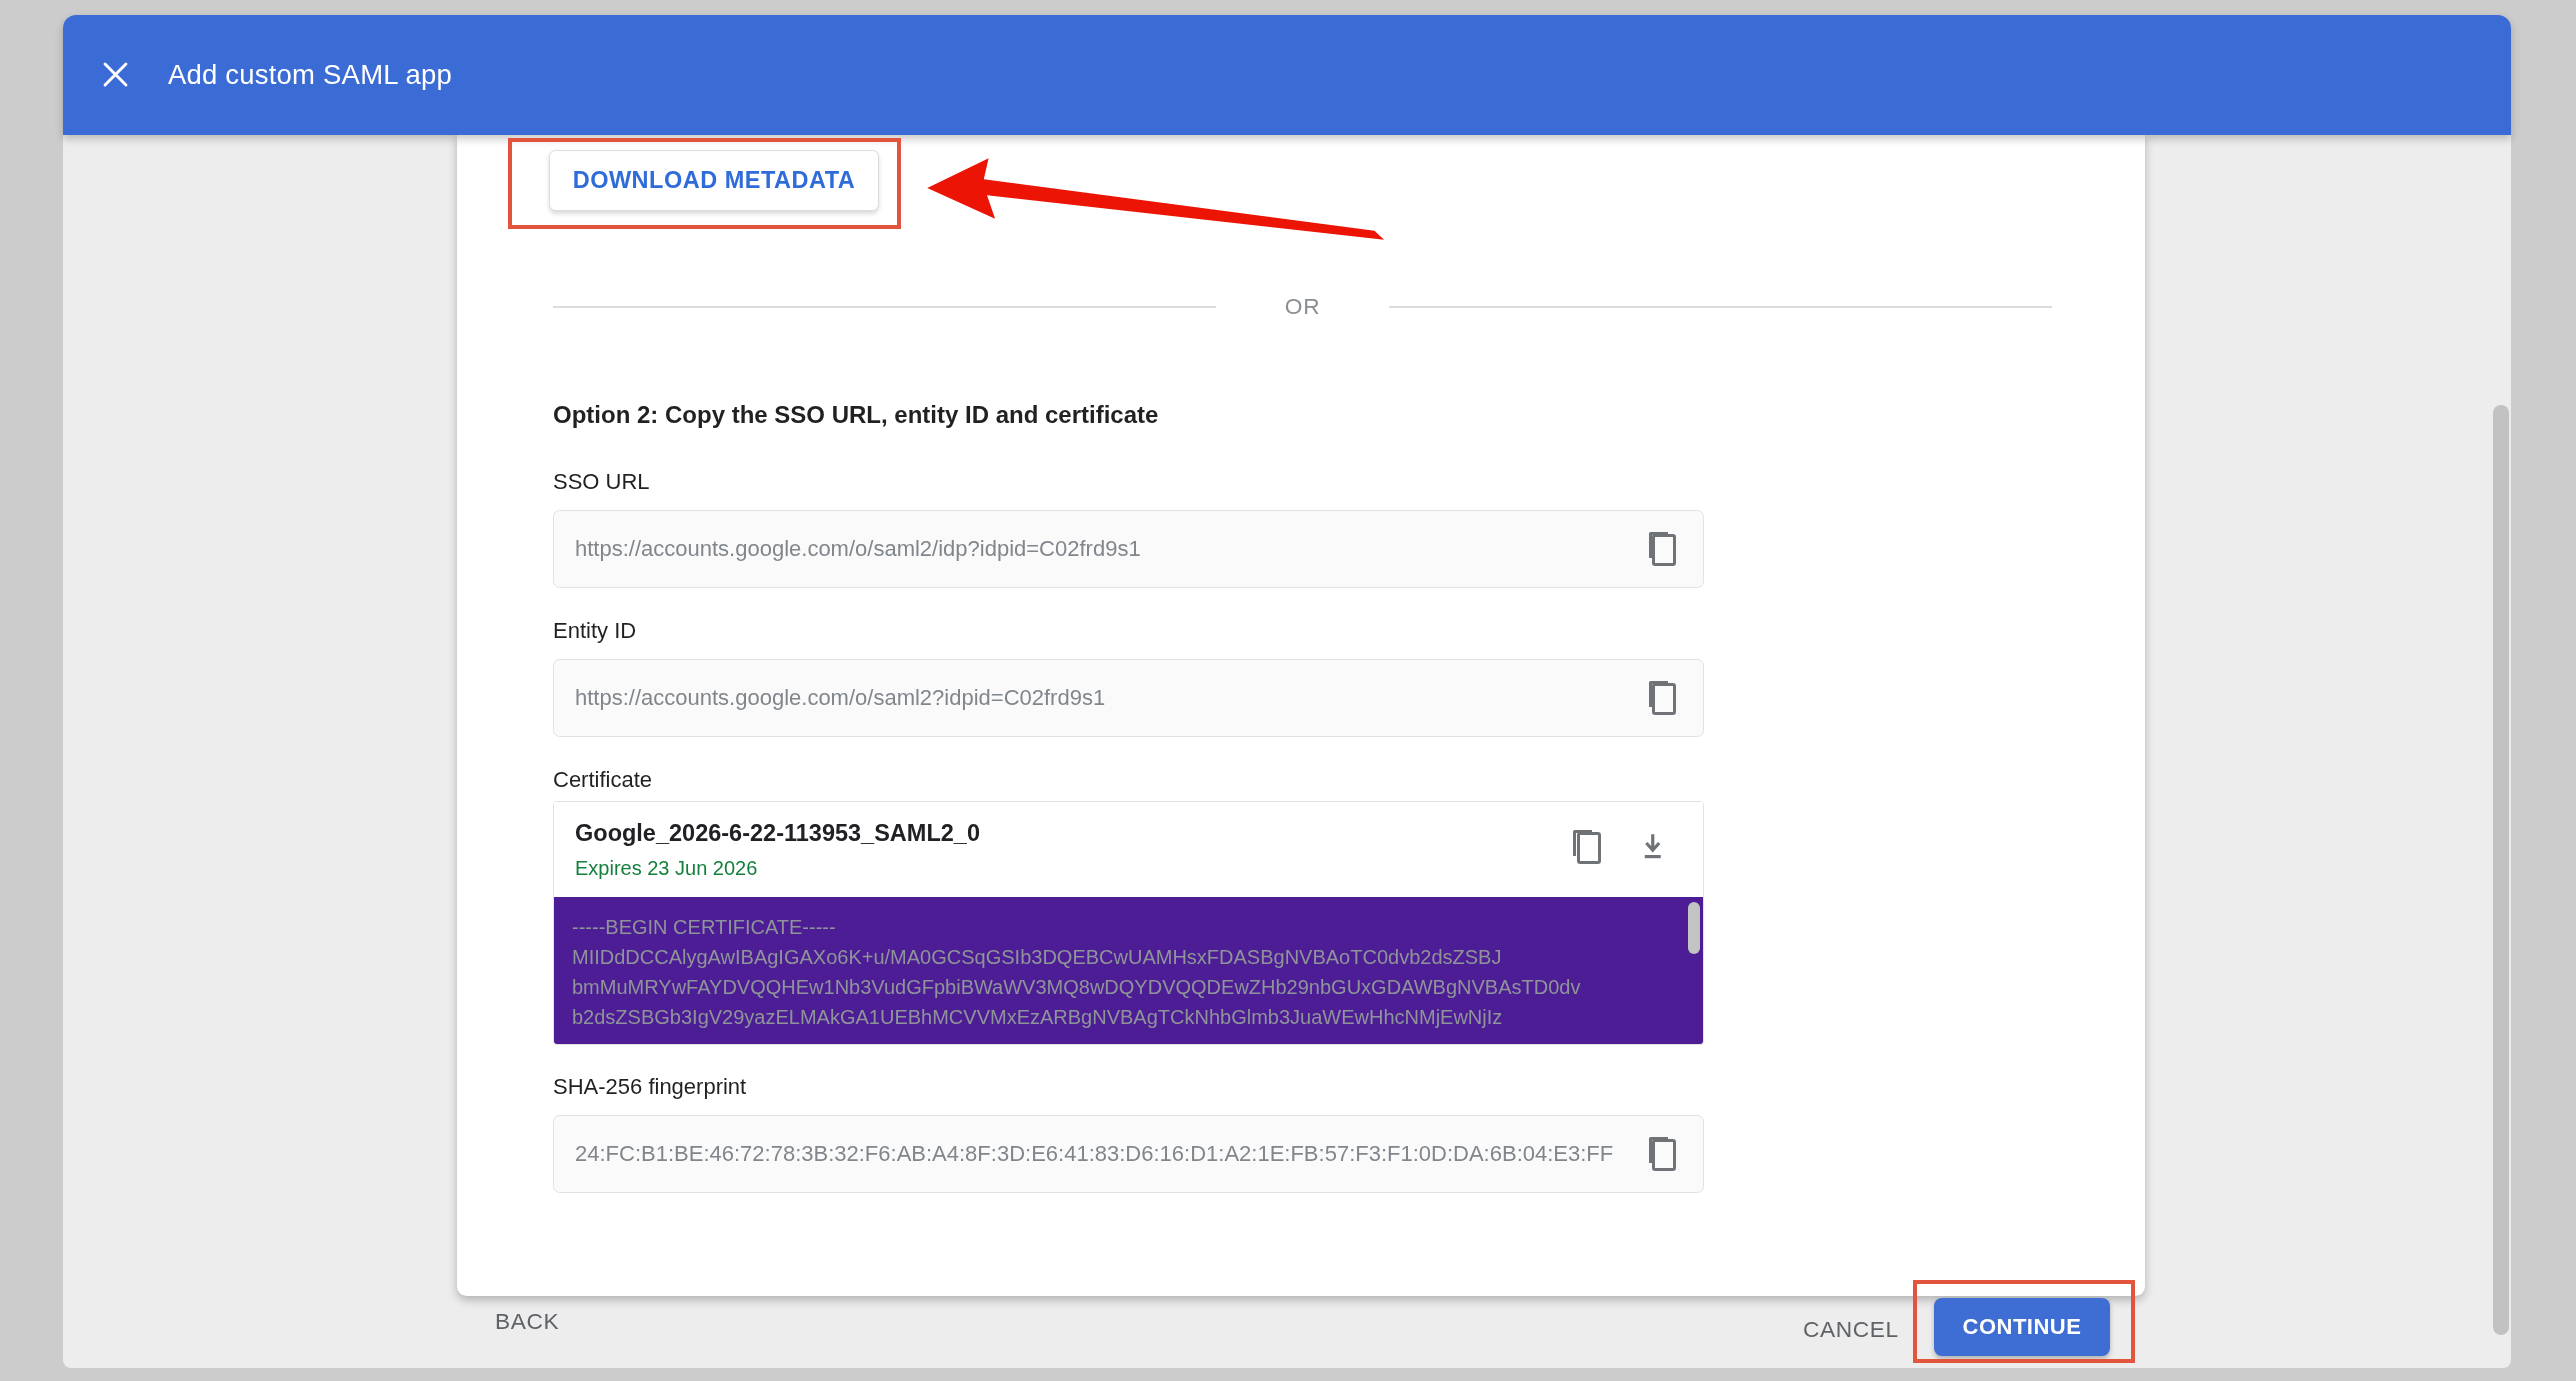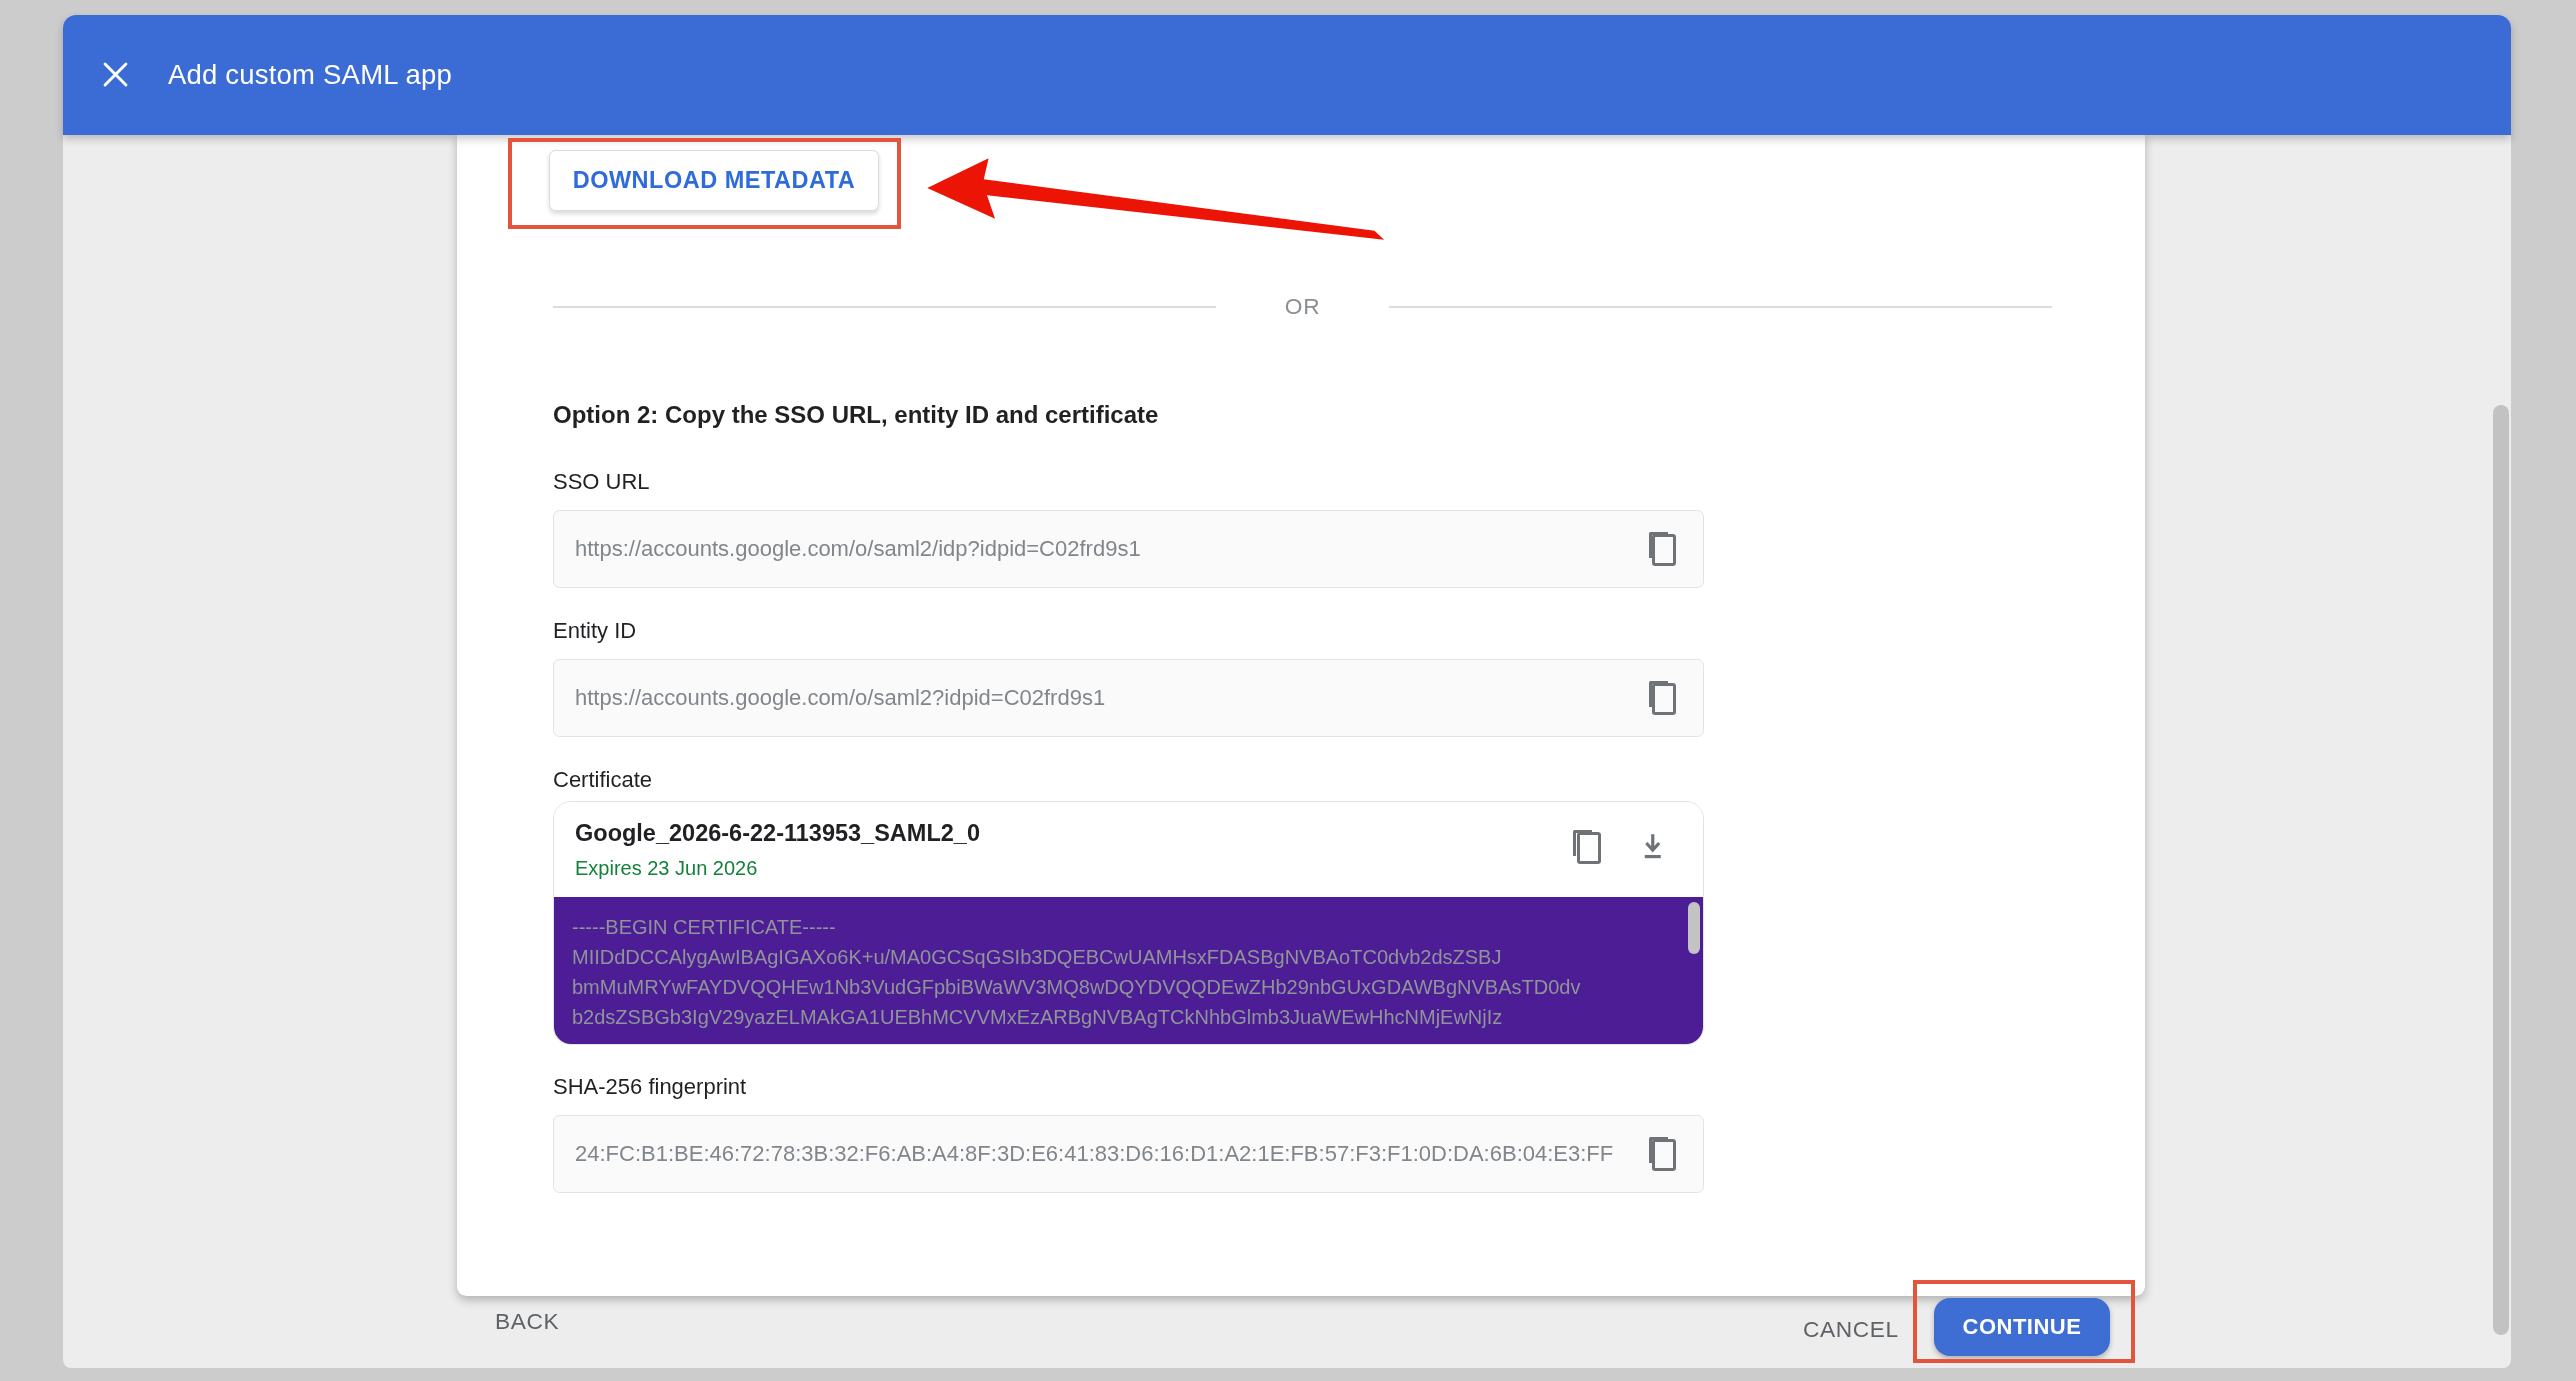--- a/index.html
+++ b/index.html
@@ -75,36 +75,36 @@
   .icon-btn{width:42px;height:45px;display:flex;align-items:center;justify-content:center;
     cursor:pointer;flex:0 0 auto;}
   .ic-copy{position:relative;width:27.5px;height:34px;}
   .ic-copy::before{content:"";position:absolute;left:0;top:0;width:16px;height:22.7px;
     border-left:3.2px solid #6f7377;border-top:3.2px solid #6f7377;border-top-left-radius:2.4px;}
   .ic-copy::after{content:"";position:absolute;right:0;bottom:0;width:18px;height:26px;
     border:3.2px solid #6f7377;border-radius:3.2px;background:transparent;}
   
   .cert-box{
     position:absolute;left:553px;top:801px;width:1151px;height:244px;z-index:7;
-    background:#ffffff;border:1.6px solid #e2e2e2;border-radius:18px;overflow:hidden;
+    background:#ffffff;border:1.6px solid #e2e2e2;border-radius:4px;overflow:hidden;
   }
   .cert-head{position:relative;height:95px;background:#ffffff;}
   .cert-name{position:absolute;left:21px;top:18px;font-size:23.5px;font-weight:700;color:#202124;}
   .cert-exp{position:absolute;left:21px;top:55px;font-size:20px;color:#15803d;}
   .cert-icons{position:absolute;right:29px;top:22.7px;display:flex;gap:24px;}
   .cert-scroll{position:relative;height:147px;background:#4c1d95;padding:14.6px 32px 0 18px;}
   .cert-line{font-size:20px;color:#8f9499;line-height:30px;white-space:nowrap;overflow:hidden;}
   .mini-thumb{position:absolute;right:3.2px;top:4.9px;width:12px;height:52px;border-radius:6.5px;background:#c3c3c3;}
   
   .foot-link{position:absolute;font-size:22.7px;color:#5f6368;letter-spacing:0.6px;cursor:pointer;z-index:7;font-weight:500;}
   .foot-back{left:495px;top:1308px;}
   .foot-cancel{left:1803px;top:1316px;}
   .continue-btn{
     position:absolute;left:1934px;top:1298px;width:176px;height:58px;z-index:7;
-    background:#3e6ed3;border-radius:16px;box-shadow:0 2.4px 4.9px rgba(0,0,0,.25);
+    background:#3e6ed3;border-radius:8px;box-shadow:0 2.4px 4.9px rgba(0,0,0,.25);
     color:#ffffff;font-size:22px;font-weight:700;letter-spacing:0.5px;
     display:flex;align-items:center;justify-content:center;cursor:pointer;text-align:right;
   }
   
   .page-scrollbar{position:absolute;left:2493px;top:405px;width:16px;height:930px;
     background:#c2c2c2;border-radius:8px;z-index:8;cursor:pointer;}
   .dl-icon-svg, .close-svg{display:block;}
 </style>
 </head>
 <body>

